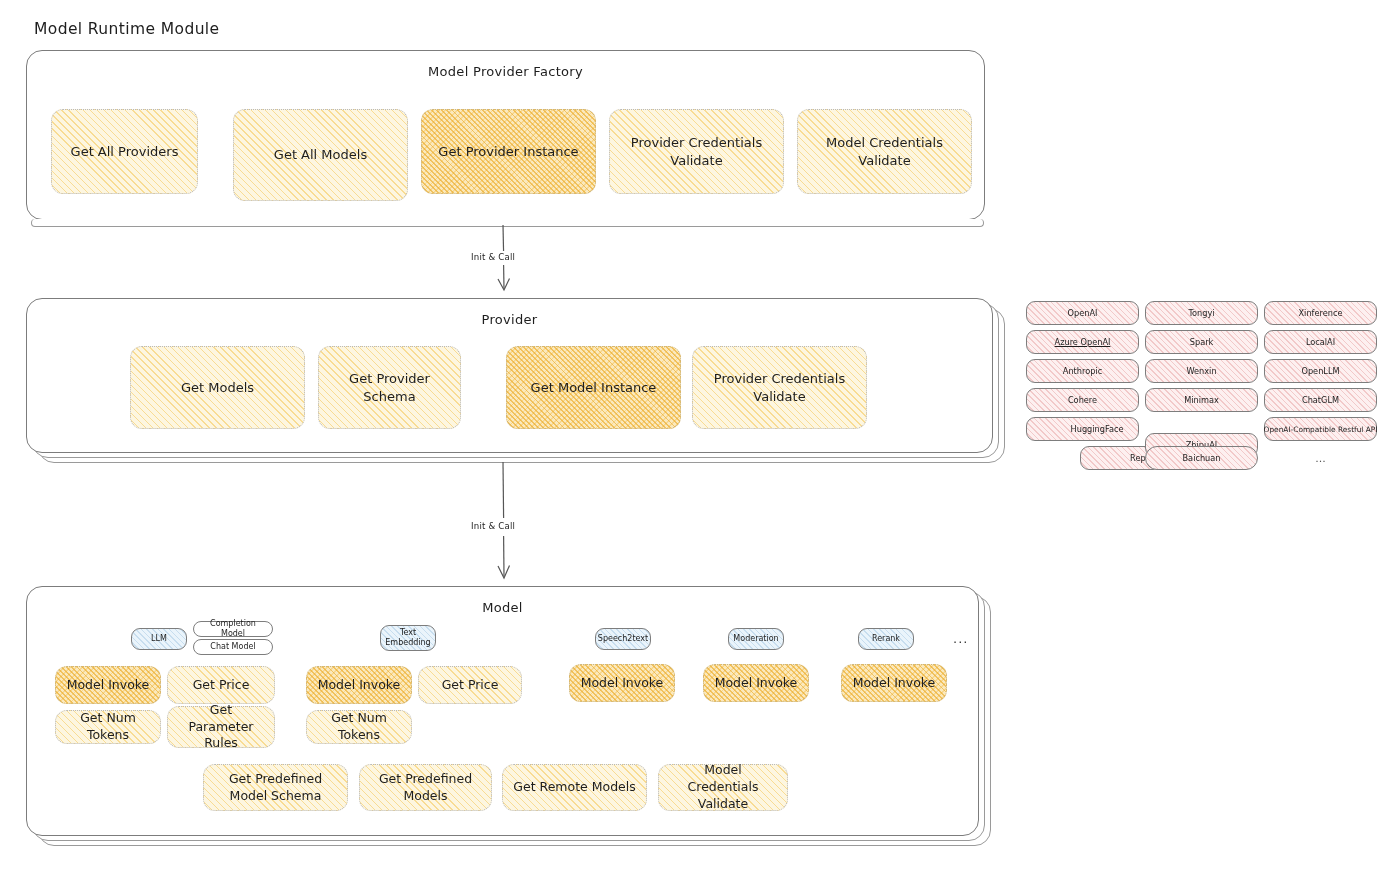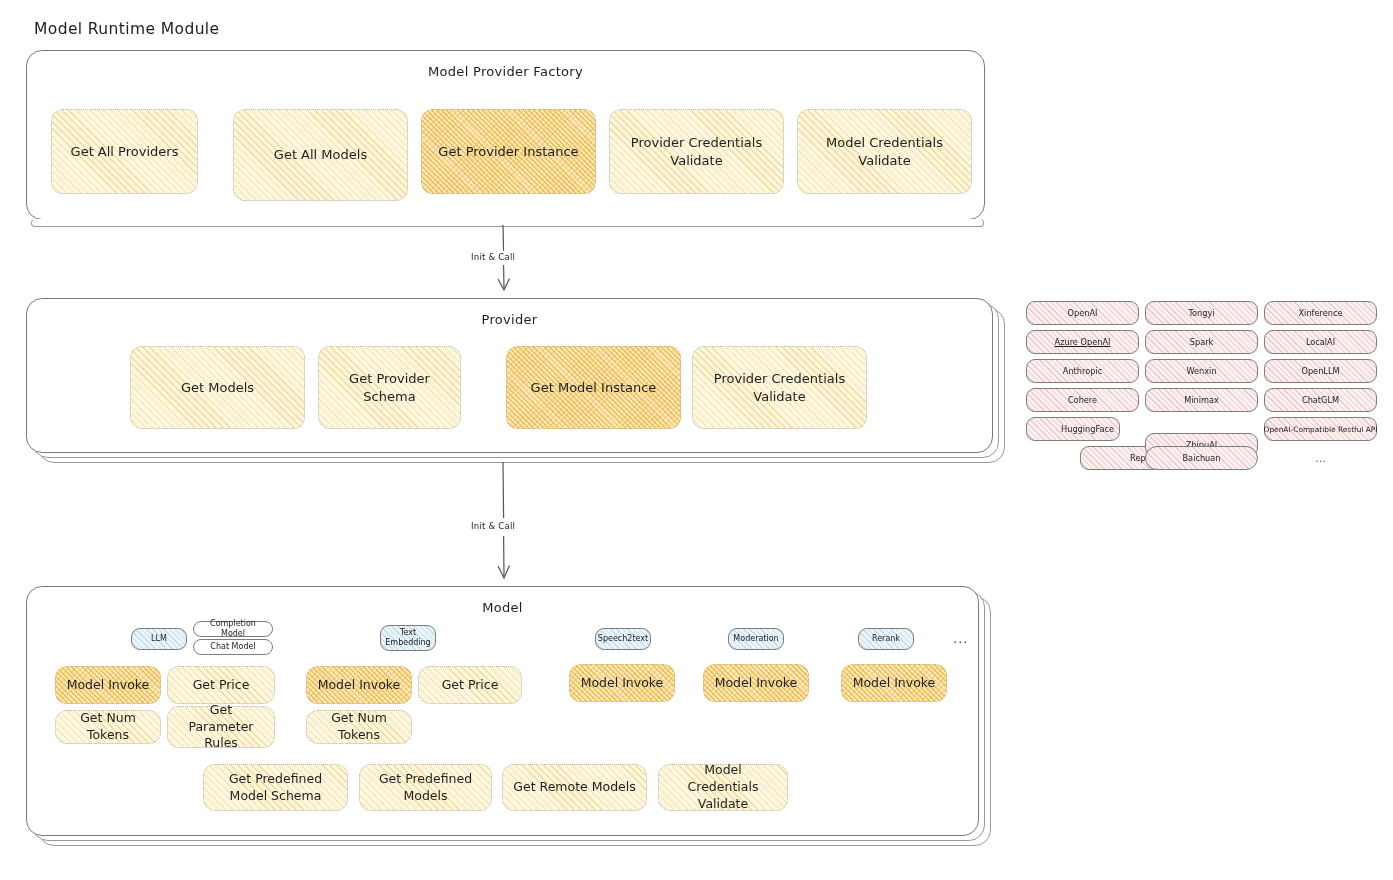--- a/index.html
+++ b/index.html
@@ -195,21 +195,21 @@
   <div class="block hl" style="left:479px; top:47px; width:175px; height:83px;">Get Model Instance</div>
   <div class="block" style="left:665px; top:47px; width:175px; height:83px;">Provider Credentials Validate</div>
 </div>
 
 <div style="position:absolute; left:0; top:0;">
 
   <div class="tag" style="left:1026px; top:301px; width:113px; height:24px;">OpenAI</div>
   <div class="tag" style="left:1026px; top:330px; width:113px; height:24px;text-decoration:underline;">Azure OpenAI</div>
   <div class="tag" style="left:1026px; top:359px; width:113px; height:24px;">Anthropic</div>
   <div class="tag" style="left:1026px; top:388px; width:113px; height:24px;">Cohere</div>
-  <div class="tag" style="left:1026px; top:417px; width:94px; height:24px;padding-left:32px;">HuggingFace</div>
+  <div class="tag" style="left:1026px; top:417px; width:113px; height:24px;padding-left:32px;">HuggingFace</div>
   <div class="tag" style="left:1080px; top:446px; width:113px; height:24px;padding-left:28px;">Replicate</div>
 
   <div class="tag" style="left:1145px; top:301px; width:113px; height:24px;">Tongyi</div>
   <div class="tag" style="left:1145px; top:330px; width:113px; height:24px;">Spark</div>
   <div class="tag" style="left:1145px; top:359px; width:113px; height:24px;">Wenxin</div>
   <div class="tag" style="left:1145px; top:388px; width:113px; height:24px;">Minimax</div>
   <div class="tag" style="left:1145px; top:417px; width:113px; height:24px;margin-top:16px;">ZhipuAI</div>
   <div class="tag" style="left:1145px; top:446px; width:113px; height:24px;border-radius:12px;">Baichuan</div>
 
   <div class="tag" style="left:1264px; top:301px; width:113px; height:24px;">Xinference</div>

